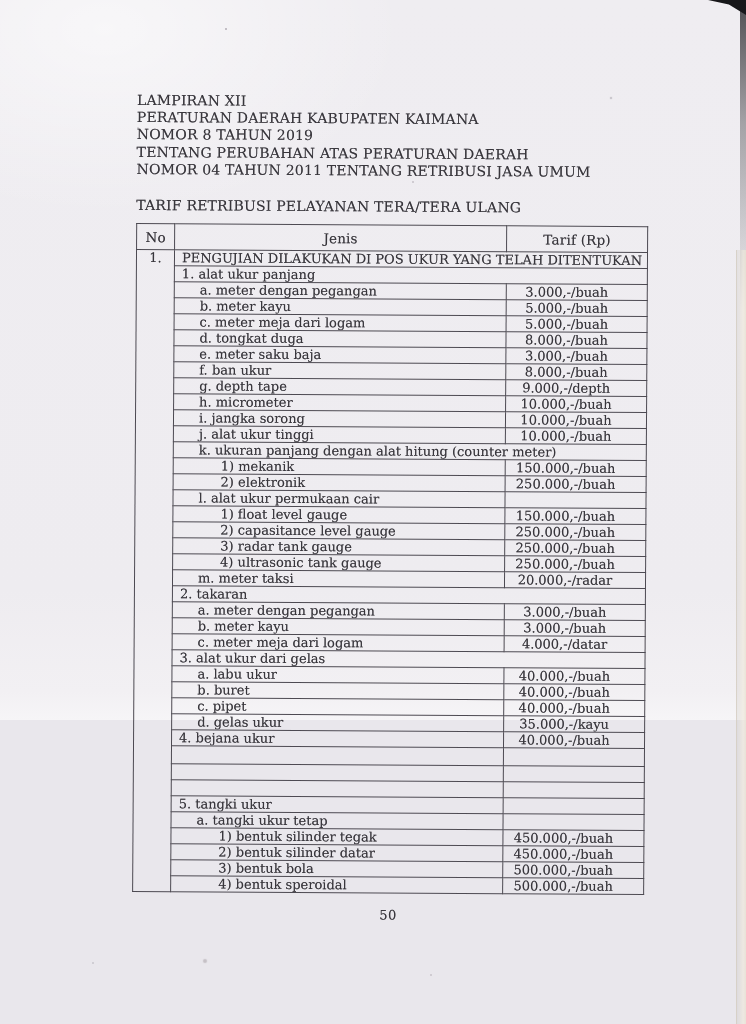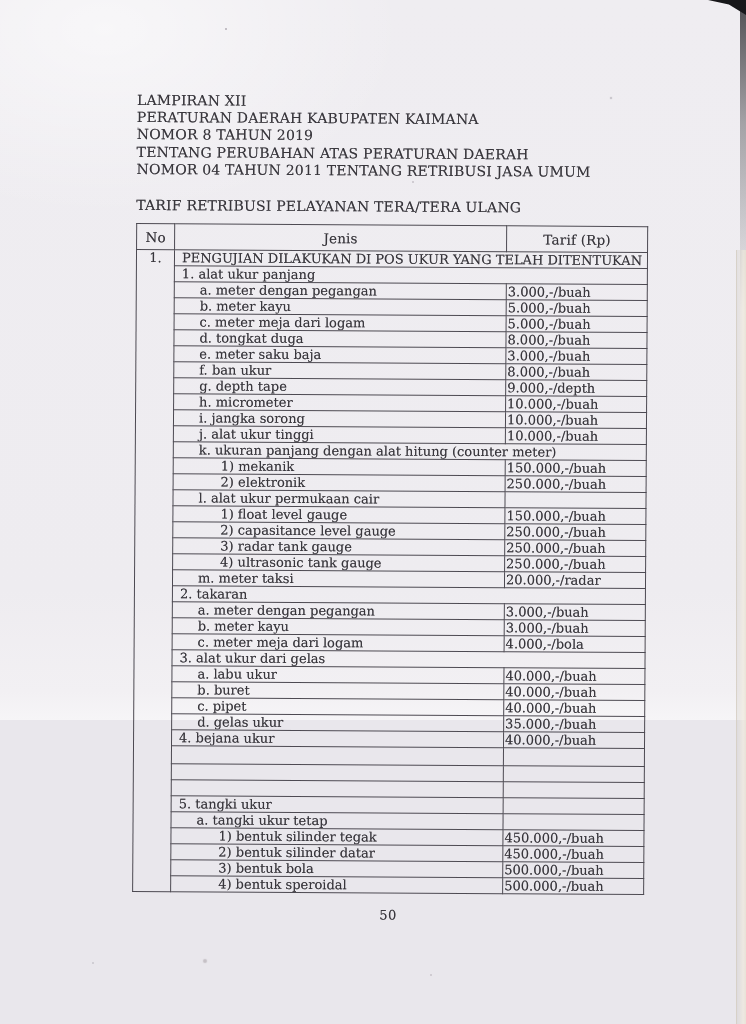--- a/index.html
+++ b/index.html
@@ -63,21 +63,21 @@
     height:23px;font-size:13.5px;font-weight:normal;text-align:center;letter-spacing:0.2px;
   }
   table.tariff tbody td{
     height:15px;font-size:13px;line-height:15px;padding-top:0;padding-bottom:0;
     white-space:nowrap;overflow:hidden;
   }
   td.no-cell{vertical-align:top;text-align:center;padding-top:1px;}
   td.jenis-cell{padding-left:7px;}
   td.jenis-cell.indent-1{padding-left:25px;}
   td.jenis-cell.indent-2{padding-left:47px;}
-  td.tarif-cell{text-align:left;padding-right:21px;}
+  td.tarif-cell{text-align:center;padding-right:21px;}
   .page-number{
     margin-top:14px;text-align:center;font-size:13px;letter-spacing:0.5px;
   }
 </style>
 </head>
 <body>
 
 <div class="page">
   <div class="corner-dark"></div>
   <div class="edge-dark-right"></div>
@@ -197,40 +197,40 @@
           <tr>
             <td class="jenis-cell indent-1">a. meter dengan pegangan</td>
             <td class="tarif-cell">3.000,-/buah</td>
           </tr>
           <tr>
             <td class="jenis-cell indent-1">b. meter kayu</td>
             <td class="tarif-cell">3.000,-/buah</td>
           </tr>
           <tr>
             <td class="jenis-cell indent-1">c. meter meja dari logam</td>
-            <td class="tarif-cell">4.000,-/bola</td>
+            <td class="tarif-cell">4.000,-/datar</td>
           </tr>
           <tr>
             <td class="jenis-cell indent-0" colspan="2">3. alat ukur dari gelas</td>
           </tr>
           <tr>
             <td class="jenis-cell indent-1">a. labu ukur</td>
             <td class="tarif-cell">40.000,-/buah</td>
           </tr>
           <tr>
             <td class="jenis-cell indent-1">b. buret</td>
             <td class="tarif-cell">40.000,-/buah</td>
           </tr>
           <tr>
             <td class="jenis-cell indent-1">c. pipet</td>
             <td class="tarif-cell">40.000,-/buah</td>
           </tr>
           <tr>
             <td class="jenis-cell indent-1">d. gelas ukur</td>
-            <td class="tarif-cell">35.000,-/buah</td>
+            <td class="tarif-cell">35.000,-/kayu</td>
           </tr>
           <tr>
             <td class="jenis-cell indent-0">4. bejana ukur</td>
             <td class="tarif-cell">40.000,-/buah</td>
           </tr>
           <tr style="height: 18px;">
             <td class="jenis-cell indent-0"></td>
             <td class="tarif-cell"></td>
           </tr>
           <tr style="height: 13px;">

